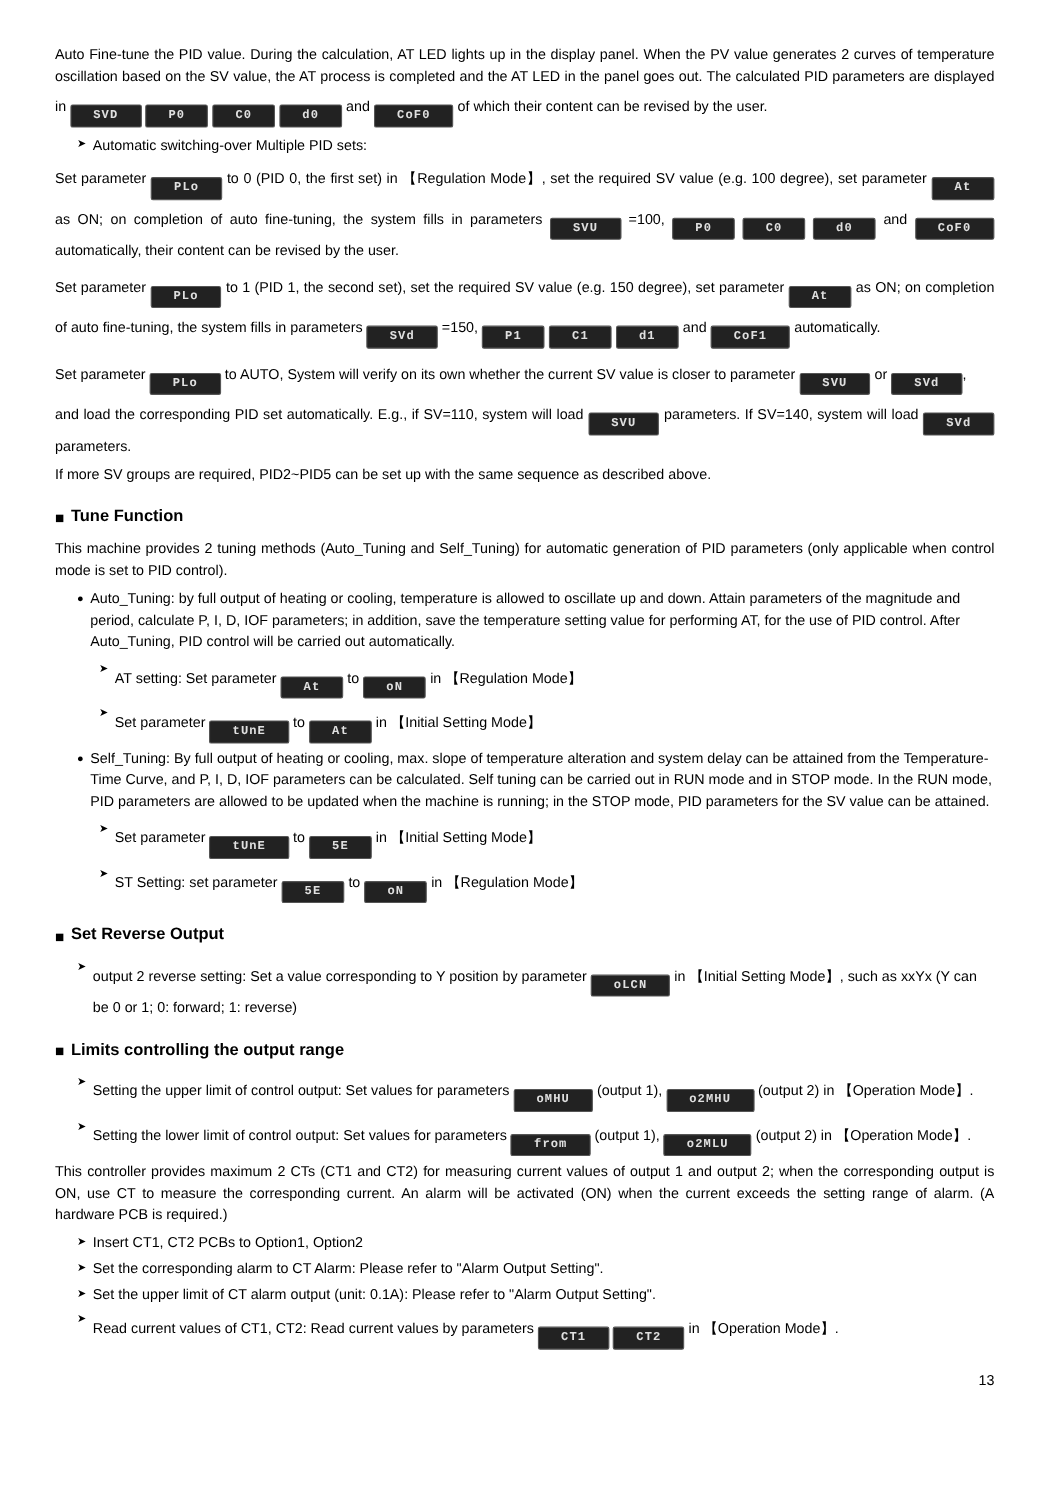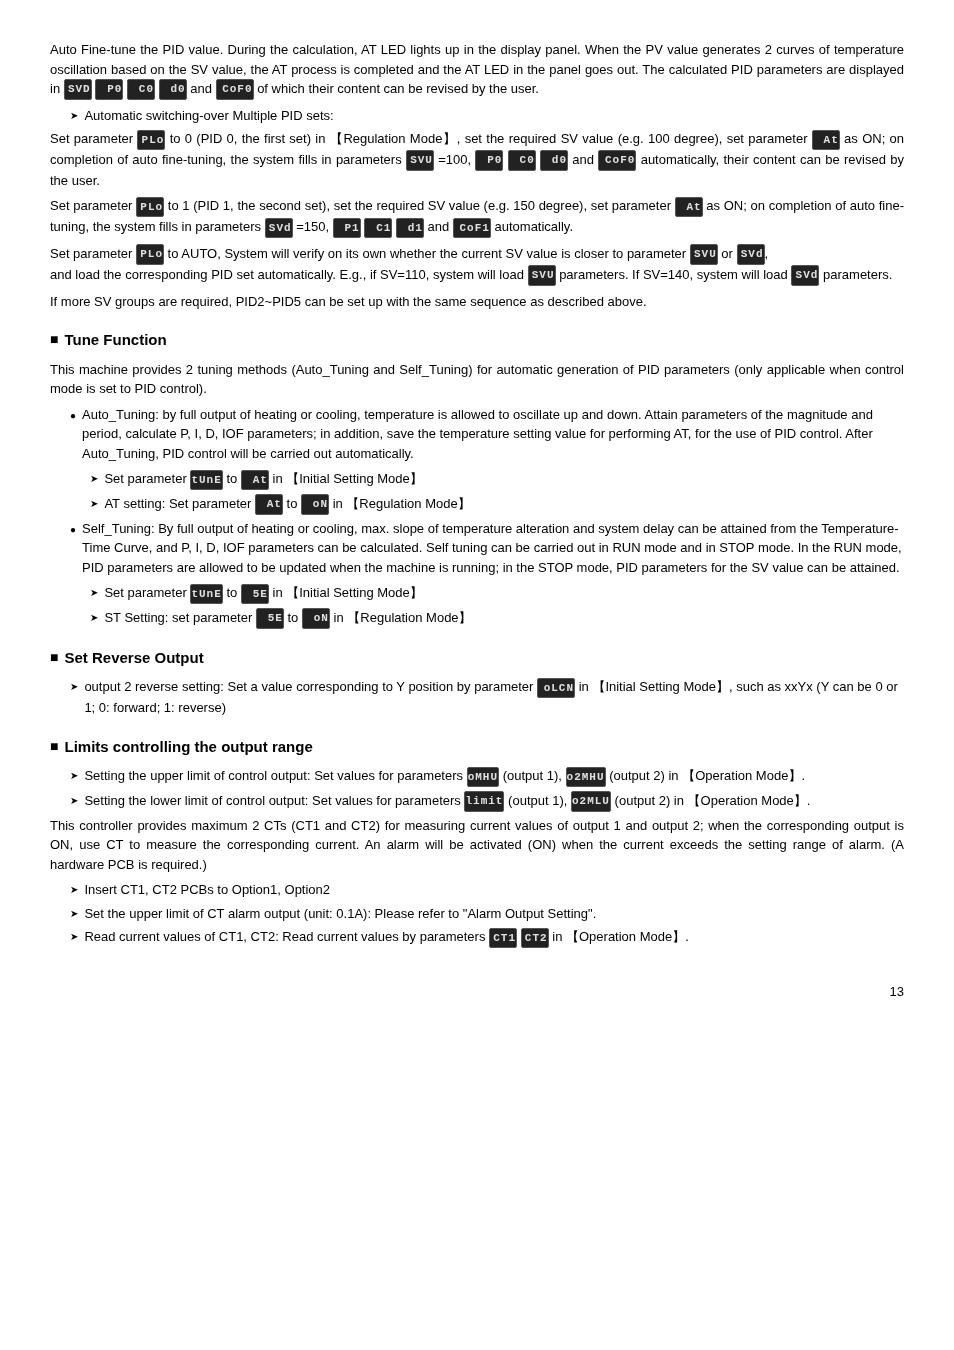--- a/index.html
+++ b/index.html
@@ -11,21 +11,21 @@
       background: #fff;
       padding: 40px 50px;
       max-width: 954px;
     }
     p { margin-bottom: 6px; }
     .section-title {
       font-size: 15px;
       font-weight: bold;
       margin: 18px 0 8px 0;
       display: flex;
-      align-items: flex-start;
+      align-items: flex-end;
       gap: 6px;
     }
     .section-title::before {
       content: '■';
       font-size: 14px;
     }
     .bullet-item {
       margin-left: 20px;
       margin-bottom: 6px;
       display: flex;
@@ -65,35 +65,36 @@
       flex-shrink: 0;
     }
     
     .lcd {
       display: inline-block;
       background: #222;
       color: #e0e0e0;
       font-family: 'Courier New', monospace;
       font-size: 11px;
       font-weight: bold;
-      padding: 1px 0;
+      padding: 1px 20px;
       border: 1px solid #555;
       border-radius: 2px;
       letter-spacing: 1px;
       vertical-align: middle;
       min-width: 28px;
-      text-align: right;
+      text-align: left;
+      margin-top: 16px;
     }
     .lcd-wide {
       min-width: 38px;
     }
     .bracket { font-weight: normal; }
     .page-num {
       text-align: right;
-      margin-top: 34px;
+      margin-top: 18px;
       font-size: 13px;
     }
     .text-block {
       margin-bottom: 6px;
       text-align: justify;
     }
   </style>
 </head>
 <body>
 
@@ -162,31 +163,31 @@
   </p>
 
   <div class="bullet-item">
     <span>
       Auto_Tuning: by full output of heating or cooling, temperature is allowed to oscillate up and down. Attain parameters of the magnitude and period, calculate P, I, D, IOF parameters; in addition, save the temperature setting value for performing AT, for the use of PID control. After Auto_Tuning, PID control will be carried out automatically.
     </span>
   </div>
 
   <div class="arrow-item">
     <span>
+      AT setting: Set parameter <span class="lcd">At</span>
+      to <span class="lcd">oN</span>
+      in <span class="bracket">【Regulation Mode】</span>
+    </span>
+  </div>
+
+  <div class="arrow-item">
+    <span>
       Set parameter <span class="lcd">tUnE</span>
       to <span class="lcd">At</span>
       in <span class="bracket">【Initial Setting Mode】</span>
-    </span>
-  </div>
-
-  <div class="arrow-item">
-    <span>
-      AT setting: Set parameter <span class="lcd">At</span>
-      to <span class="lcd">oN</span>
-      in <span class="bracket">【Regulation Mode】</span>
     </span>
   </div>
 
   <div class="bullet-item">
     <span>
       Self_Tuning: By full output of heating or cooling, max. slope of temperature alteration and system delay can be attained from the Temperature-Time Curve, and P, I, D, IOF parameters can be calculated. Self tuning can be carried out in RUN mode and in STOP mode. In the RUN mode, PID parameters are allowed to be updated when the machine is running; in the STOP mode, PID parameters for the SV value can be attained.
     </span>
   </div>
 
   <div class="arrow-item">
@@ -228,35 +229,38 @@
       Setting the upper limit of control output: Set values for parameters
       <span class="lcd">oMHU</span>
       (output 1), <span class="lcd lcd-wide">o2MHU</span>
       (output 2) in <span class="bracket">【Operation Mode】</span>.
     </span>
   </div>
 
   <div class="arrow-item-top">
     <span>
       Setting the lower limit of control output: Set values for parameters
-      <span class="lcd">limit</span>
+      <span class="lcd">from</span>
       (output 1), <span class="lcd lcd-wide">o2MLU</span>
       (output 2) in <span class="bracket">【Operation Mode】</span>.
     </span>
   </div>
 
 
   <p class="text-block">
     This controller provides maximum 2 CTs (CT1 and CT2) for measuring current values of output 1 and output 2; when the corresponding output is ON, use CT to measure the corresponding current. An alarm will be activated (ON) when the current exceeds the setting range of alarm. (A hardware PCB is required.)
   </p>
 
   <div class="arrow-item-top">
     <span>Insert CT1, CT2 PCBs to Option1, Option2</span>
   </div>
 
+  <div class="arrow-item-top">
+    <span>Set the corresponding alarm to CT Alarm: Please refer to "Alarm Output Setting".</span>
+  </div>
 
   <div class="arrow-item-top">
     <span>Set the upper limit of CT alarm output (unit: 0.1A): Please refer to "Alarm Output Setting".</span>
   </div>
 
 
   <div class="arrow-item-top">
     <span>
       Read current values of CT1, CT2: Read current values by parameters
       <span class="lcd">CT1</span>

